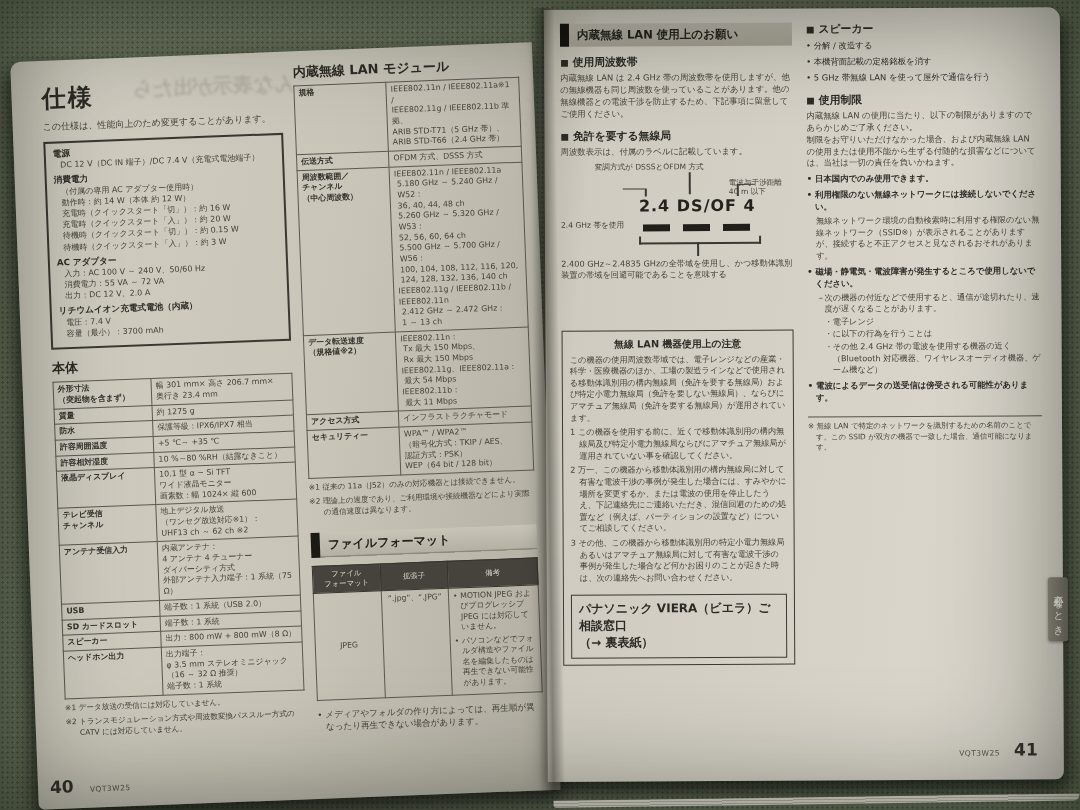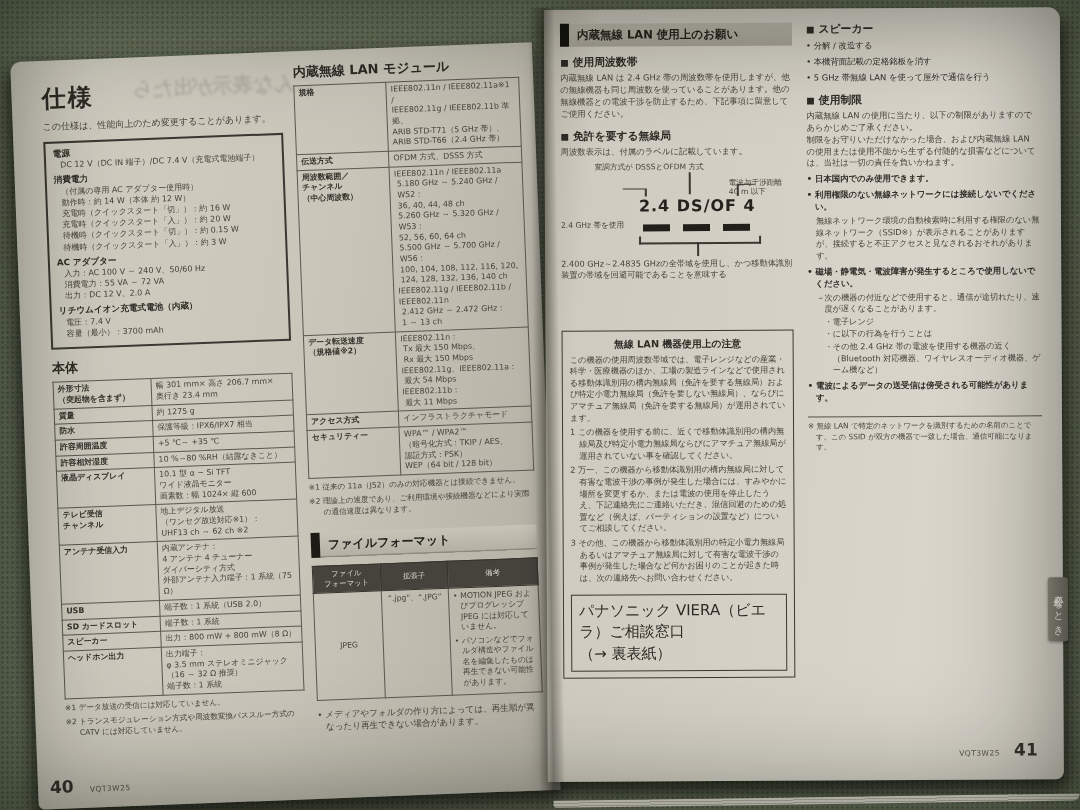--- a/index.html
+++ b/index.html
@@ -83,21 +83,21 @@
   .dg-code{position:absolute;left:78px;top:34px;font-size:16px;font-weight:bold;color:#23221d;letter-spacing:1px;}
   .ln{position:absolute;background:#3a3832;}
   .dg-bars{position:absolute;left:82px;top:62px;display:flex;gap:13px;}
   .dg-bars span{display:block;width:27px;height:7px;background:#201f1a;}
   .dg-brk{position:absolute;left:78px;top:74px;width:118px;height:6px;
     border-left:2px solid #3a3832;border-right:2px solid #3a3832;border-bottom:2px solid #3a3832;}
   .dg-cap{position:absolute;left:0;top:96px;width:100%;font-size:8.2px;line-height:1.4;}
   .notice{border:1.6px solid #3a3832;padding:6px 7px;font-size:8.2px;line-height:1.42;margin-top:10px;}
   .notice-title{text-align:center;font-weight:bold;font-size:9.8px;color:#2c2b25;margin-bottom:3px;}
   .num-item{text-indent:-9px;padding-left:9px;margin-top:3px;}
-  .contact{border:1.6px solid #3a3832;padding:5px 7px;font-weight:normal;font-size:15px;line-height:1.45;margin-top:10px;color:#2c2b25;}
+  .contact{border:1.6px solid #3a3832;padding:5px 7px;font-weight:bold;font-size:12px;line-height:1.45;margin-top:10px;color:#2c2b25;}
   .bull{font-weight:bold;color:#2e2d27;font-size:8.4px;line-height:1.42;text-indent:-8px;padding-left:8px;margin-top:4px;}
   .subnote{font-size:8.2px;line-height:1.42;padding-left:9px;margin-top:2px;}
   .dash{font-size:8.2px;line-height:1.42;text-indent:-8px;padding-left:17px;margin-top:2px;}
   .dot{font-size:8.2px;line-height:1.42;text-indent:-8px;padding-left:25px;margin-top:1px;}
   .hr-fn{border-top:1px solid #55524a;margin-top:12px;padding-top:4px;font-size:7.4px;line-height:1.45;text-indent:-8px;padding-left:8px;}
   .tab{position:absolute;right:-5px;top:570px;writing-mode:vertical-rl;
     background:linear-gradient(90deg,#8a867b,#6f6c62);color:#eeebe0;
     font-size:10px;letter-spacing:2px;padding:10px 3px;border-radius:3px;
     box-shadow:0 1px 3px rgba(0,0,0,.4);}
 </style>

